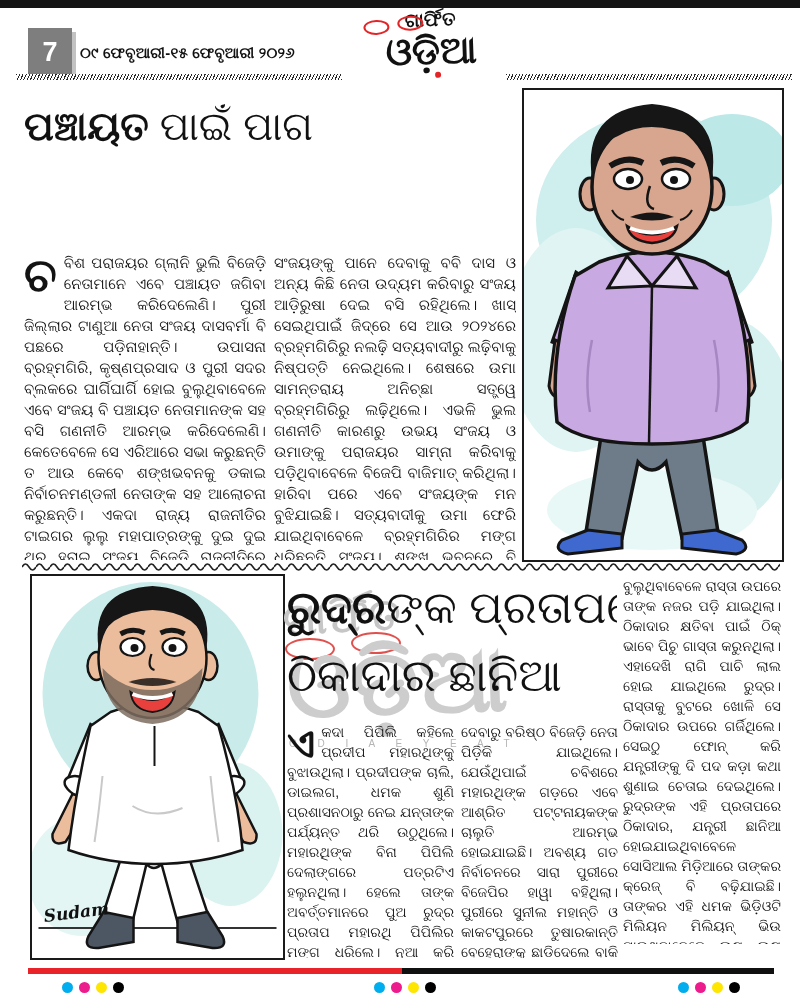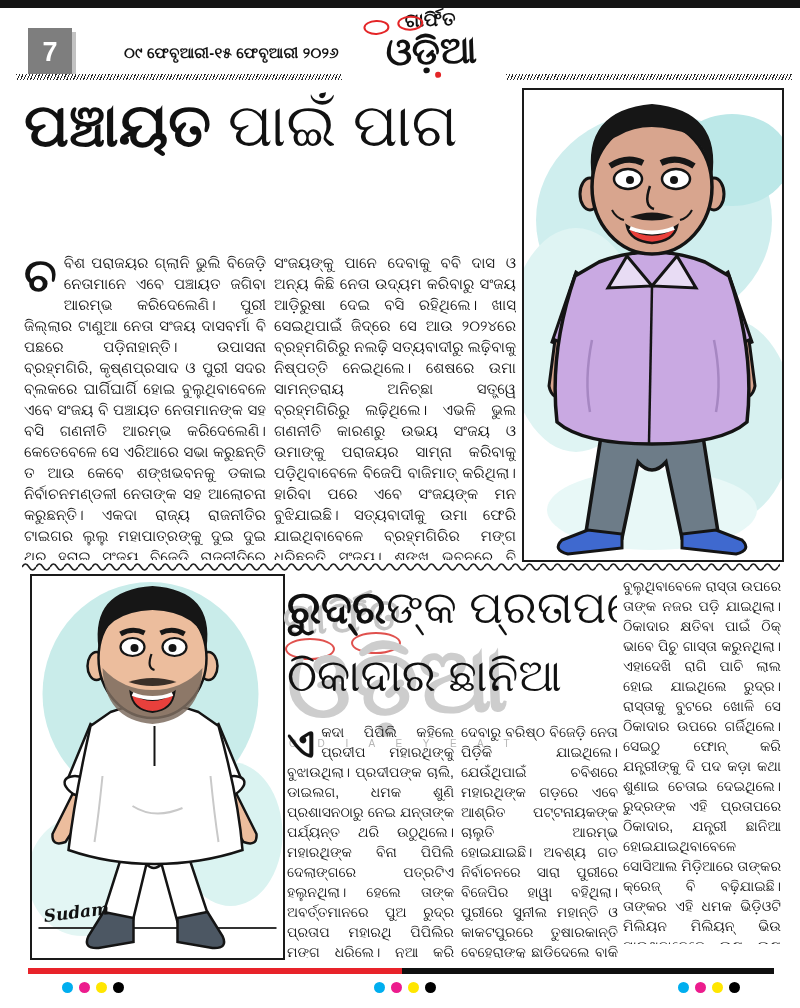--- a/index.html
+++ b/index.html
@@ -4,33 +4,33 @@
 <style>
   html,body{margin:0;padding:0;background:#fff;}
   .page{position:relative;width:800px;height:1008px;background:#fff;overflow:hidden;
         font-family:"Liberation Sans","DejaVu Sans",sans-serif;color:#111;}
   .abs{position:absolute;}
   
   .top-bar{left:0;top:0;width:800px;height:8px;background:#141414;}
   .pagenum-box{left:28px;top:28px;width:44px;height:48px;background:#7e7e7e;
         box-shadow:4px 4px 0 #c2c2c2;display:flex;align-items:center;justify-content:center;
         color:#fff;font-size:27px;font-weight:bold;}
-  .date-range{left:80px;top:44px;font-size:15px;font-weight:bold;letter-spacing:.2px;margin-left:44px;}
+  .date-range{left:80px;top:44px;font-size:15px;font-weight:bold;letter-spacing:.2px;}
   .masthead{left:346px;top:10px;width:170px;height:66px;text-align:center;transform:rotate(-2deg);}
   .masthead-top{font-size:19px;font-weight:bold;line-height:20px;position:relative;z-index:2;}
   .masthead-bottom{font-size:38px;font-weight:bold;line-height:42px;position:relative;z-index:2;}
   .red-ring{position:absolute;border:2px solid #e42527;border-radius:50%;z-index:3;}
   .mh-r1{left:18px;top:8px;width:22px;height:11px;}
   .mh-r2{left:52px;top:5px;width:22px;height:11px;}
   .mh-dot{position:absolute;left:88px;top:62px;width:6px;height:6px;border-radius:50%;background:#e42527;z-index:3;}
   .hatch{top:74px;height:6px;background:repeating-linear-gradient(115deg,#2a2a2a 0 1px,#fff 1px 3px);}
   .hatch-left{left:16px;width:326px;}
   .hatch-right{left:506px;width:286px;}
   
-  .headline1{left:24px;top:88px;width:496px;font-size:60px;line-height:76px;font-weight:400;margin:0;}
+  .headline1{left:24px;top:88px;width:496px;font-size:40px;line-height:76px;font-weight:400;margin:0;}
   .hl-line{display:block;white-space:nowrap;overflow:hidden;}
   .headline1 b,.headline2 b{font-weight:bold;}
   .cartoon1-frame{left:522px;top:88px;width:258px;height:470px;border:2px solid #1a1a1a;background:#fff;margin:0;}
   .cartoon1-frame svg,.cartoon2-frame svg{display:block;width:100%;height:100%;}
   .body-col{font-size:15px;line-height:21px;text-align:justify;overflow:hidden;color:#131313;}
   .a1c1{left:24px;top:252px;width:242px;height:308px;}
   .a1c2{left:274px;top:252px;width:242px;height:308px;}
   .dropcap{float:left;font-size:46px;line-height:42px;font-weight:bold;margin:2px 7px 0 0;}
   
   .wavy{left:22px;top:557px;width:758px;height:12px;}

